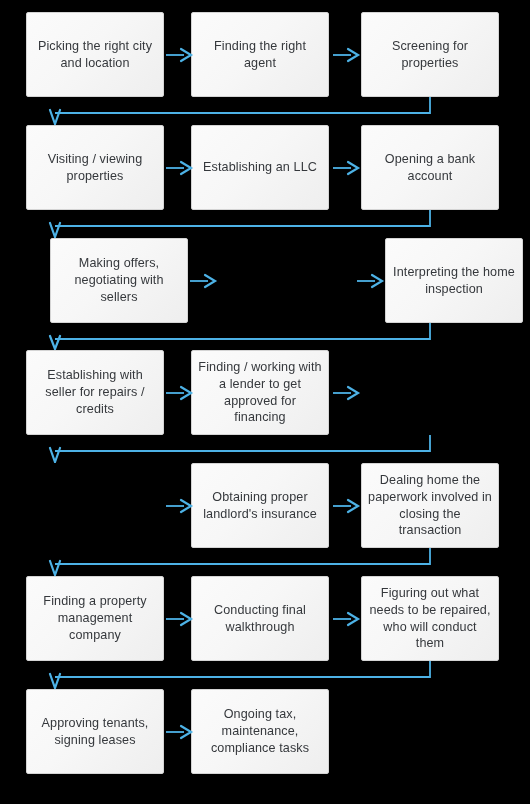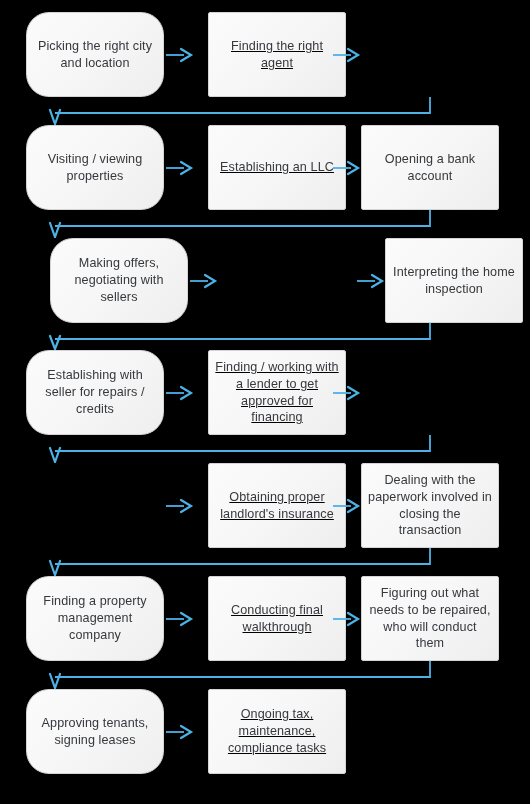--- a/index.html
+++ b/index.html
@@ -30,22 +30,22 @@
     border: 1px solid #d4d4d4;
     border-radius: 2px;
     background: linear-gradient(135deg, #fbfbfb 0%, #f7f7f7 45%, #eeeeee 100%);
     box-shadow: 3px 4px 6px rgba(0,0,0,0.55),
                 1px 1px 2px rgba(0,0,0,0.35);
     display: flex;
     align-items: center;
     justify-content: center;
     padding: 3px 6px;
   }
-  .node.col0 { left: 26px; border-radius: 23px; }
-  .node.col1 { left: 208px; text-decoration: underline; }
+  .node.col0 { left: 26px; }
+  .node.col1 { left: 191px; }
   .node.col2 { left: 361px; }
 
   .node-label {
     font-size: 12.6px;
     line-height: 1.33;
     color: #35383c;
     text-align: center;
     letter-spacing: 0.1px;
     width: 100%;
   }
@@ -72,20 +72,23 @@
 <body>
 
 <div id="flowchart">
     <div class="row" style="top: 12px;">
       <div class="node col0">
         <div class="node-label">Picking the right city and location</div>
       </div>
       <div class="node col1">
         <div class="node-label">Finding the right agent</div>
       </div>
+      <div class="node col2">
+        <div class="node-label">Screening for properties</div>
+      </div>
       <div class="h-arrow gap0"><svg width="28" height="16" viewBox="0 0 28 16">
           <line x1="0" y1="8" x2="18" y2="8" stroke="#4db2e6" stroke-width="1.8"></line>
           <polyline points="15,2 25,8 15,14" fill="none" stroke="#4db2e6" stroke-width="2.2" stroke-linecap="round" stroke-linejoin="miter"></polyline>
         </svg></div>
       <div class="h-arrow gap1"><svg width="28" height="16" viewBox="0 0 28 16">
           <line x1="0" y1="8" x2="18" y2="8" stroke="#4db2e6" stroke-width="1.8"></line>
           <polyline points="15,2 25,8 15,14" fill="none" stroke="#4db2e6" stroke-width="2.2" stroke-linecap="round" stroke-linejoin="miter"></polyline>
         </svg></div>
     </div>
     <div class="row" style="top: 125px;">
@@ -137,21 +140,21 @@
       <div class="h-arrow gap1"><svg width="28" height="16" viewBox="0 0 28 16">
           <line x1="0" y1="8" x2="18" y2="8" stroke="#4db2e6" stroke-width="1.8"></line>
           <polyline points="15,2 25,8 15,14" fill="none" stroke="#4db2e6" stroke-width="2.2" stroke-linecap="round" stroke-linejoin="miter"></polyline>
         </svg></div>
     </div>
     <div class="row" style="top: 463px;">
       <div class="node col1">
         <div class="node-label">Obtaining proper landlord's insurance</div>
       </div>
       <div class="node col2">
-        <div class="node-label">Dealing with the paperwork involved in closing the transaction</div>
+        <div class="node-label">Dealing home the paperwork involved in closing the transaction</div>
       </div>
       <div class="h-arrow gap0"><svg width="28" height="16" viewBox="0 0 28 16">
           <line x1="0" y1="8" x2="18" y2="8" stroke="#4db2e6" stroke-width="1.8"></line>
           <polyline points="15,2 25,8 15,14" fill="none" stroke="#4db2e6" stroke-width="2.2" stroke-linecap="round" stroke-linejoin="miter"></polyline>
         </svg></div>
       <div class="h-arrow gap1"><svg width="28" height="16" viewBox="0 0 28 16">
           <line x1="0" y1="8" x2="18" y2="8" stroke="#4db2e6" stroke-width="1.8"></line>
           <polyline points="15,2 25,8 15,14" fill="none" stroke="#4db2e6" stroke-width="2.2" stroke-linecap="round" stroke-linejoin="miter"></polyline>
         </svg></div>
     </div>

